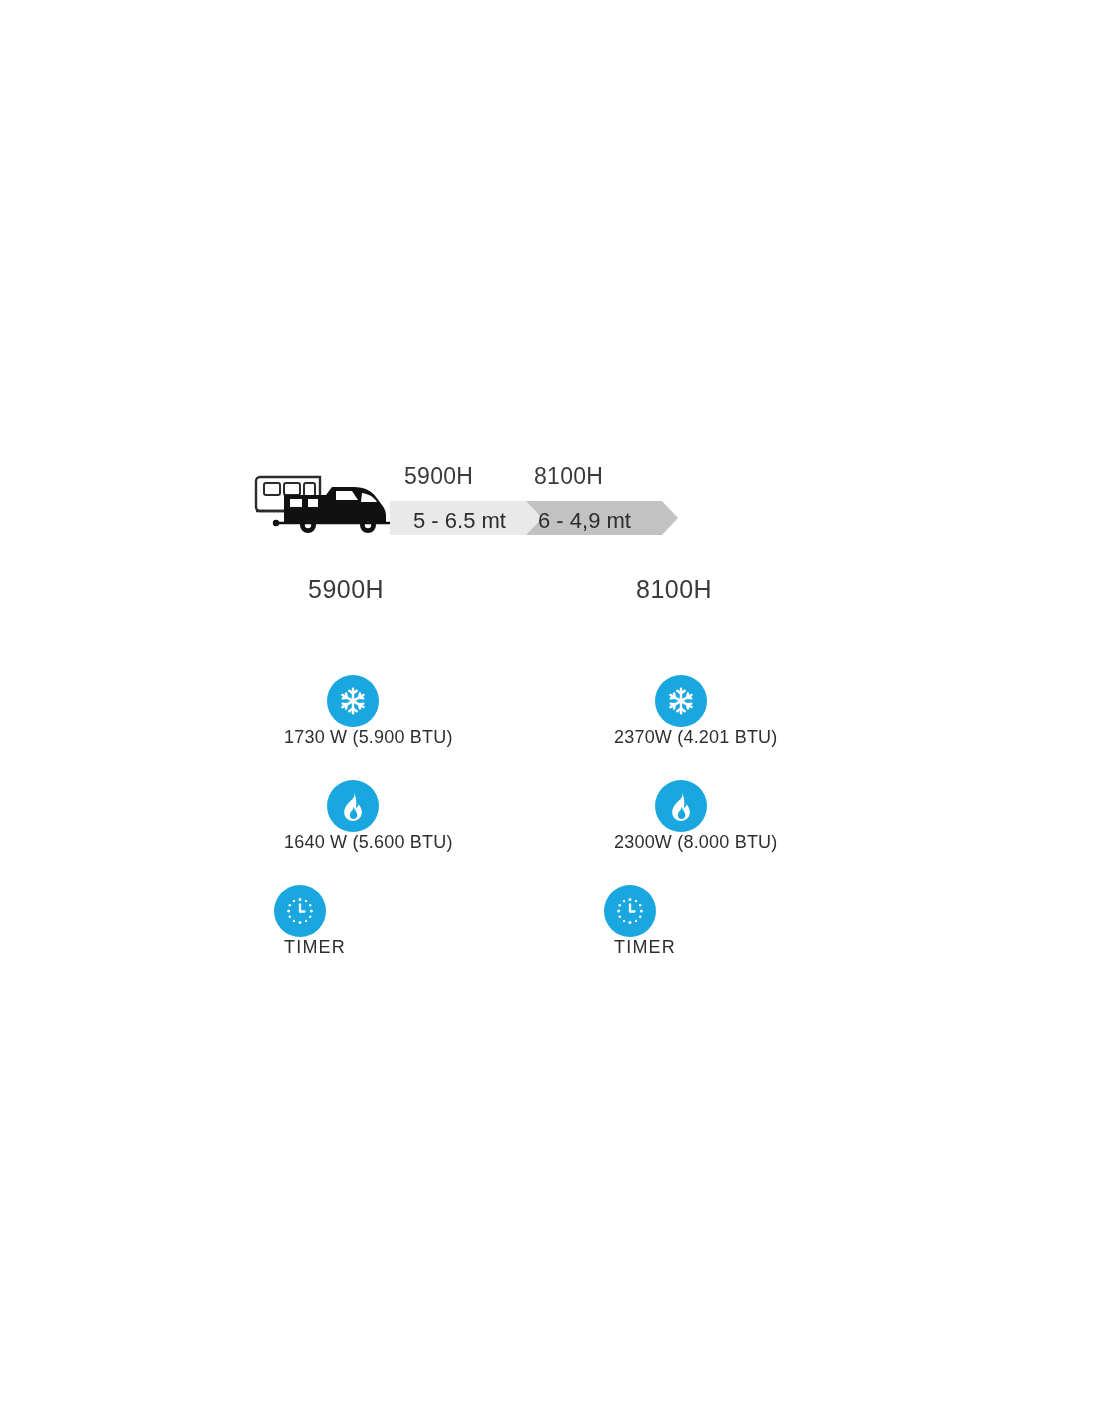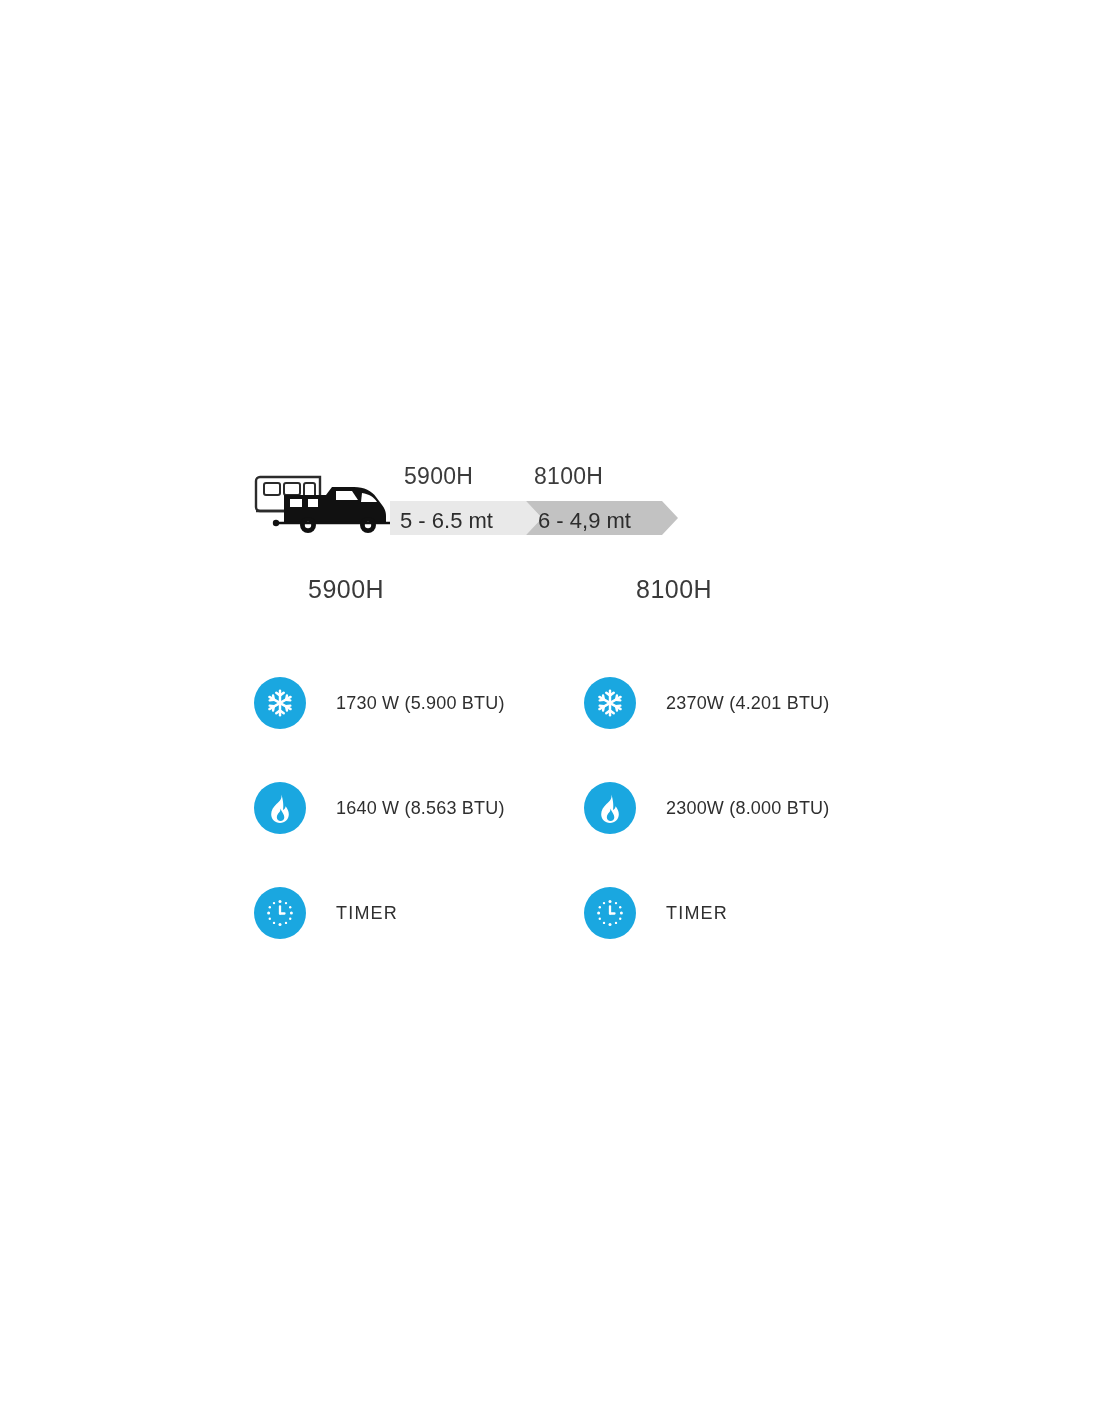--- a/index.html
+++ b/index.html
@@ -67,40 +67,41 @@
     height: 34px;
   }
   .arrow-text {
     position: absolute;
     top: 7px;
     font-size: 22px;
     color: #2d2d2d;
     white-space: nowrap;
     z-index: 3;
   }
-  .arrow-text.a { left: 10px; }
+  .arrow-text.a { left: 23px; }
   .arrow-text.b { left: 148px; }
 
   
   .col-head {
     position: absolute;
     top: 575px;
     font-size: 25px;
     color: #3a3a3a;
     letter-spacing: 0.5px;
   }
   .col-head.left  { left: 308px; }
   .col-head.right { left: 636px; }
 
   
   .spec {
     position: absolute;
     height: 56px;
     display: flex;
     align-items: center;
+    flex-direction: column;
   }
   .spec .badge {
     width: 52px;
     height: 52px;
     border-radius: 50%;
     background: #1aa7e0;
     display: flex;
     align-items: center;
     justify-content: center;
     flex: 0 0 auto;
@@ -195,21 +196,21 @@
     <div class="txt">1730 W (5.900 BTU)</div>
   </div>
 
   <div class="spec c-left r2">
     <div class="badge">
       <svg width="28" height="30" viewBox="0 0 28 32" xmlns="http://www.w3.org/2000/svg">
         <path d="M15.4,1.5 c1.2,5.2 -2.6,7.6 -5.2,10.2 c-3.4,3.4 -5.6,6.6 -5.6,11 c0,5.2 4.2,9.3 9.4,9.3 c5.2,0 9.4,-4.1 9.4,-9.3 c0,-3.6 -1.6,-6.1 -3.4,-8.6 c-0.4,2.2 -1.5,3.4 -2.8,3.9 c1,-5.4 -0.3,-12.6 -1.8,-16.5 z" fill="#ffffff"></path>
         <path d="M14.2,16.5 c0.8,3 -1.3,4.2 -2.3,5.6 c-0.9,1.3 -1.3,2.4 -1.3,3.7 c0,2.3 1.8,4 4,4 c2.2,0 4,-1.7 4,-4 c0,-2.6 -2.4,-5.4 -4.4,-9.3 z" fill="#1aa7e0"></path>
       </svg>
     </div>
-    <div class="txt">1640 W (8.563 BTU)</div>
+    <div class="txt">1640 W (5.600 BTU)</div>
   </div>
 
   <div class="spec c-left r3">
     <div class="badge">
       <svg width="32" height="32" viewBox="0 0 32 32" xmlns="http://www.w3.org/2000/svg">
         <g fill="#ffffff">
           <circle cx="16" cy="4.6" r="1.5"></circle>
             <circle cx="22" cy="6.1" r="1.2"></circle>
           <circle cx="26.2" cy="10.3" r="1.2"></circle>
             <circle cx="27.4" cy="16" r="1.5"></circle>

